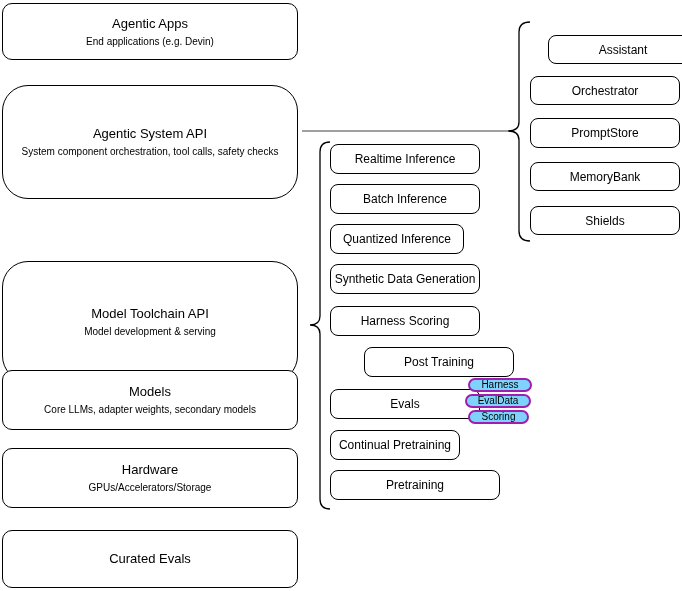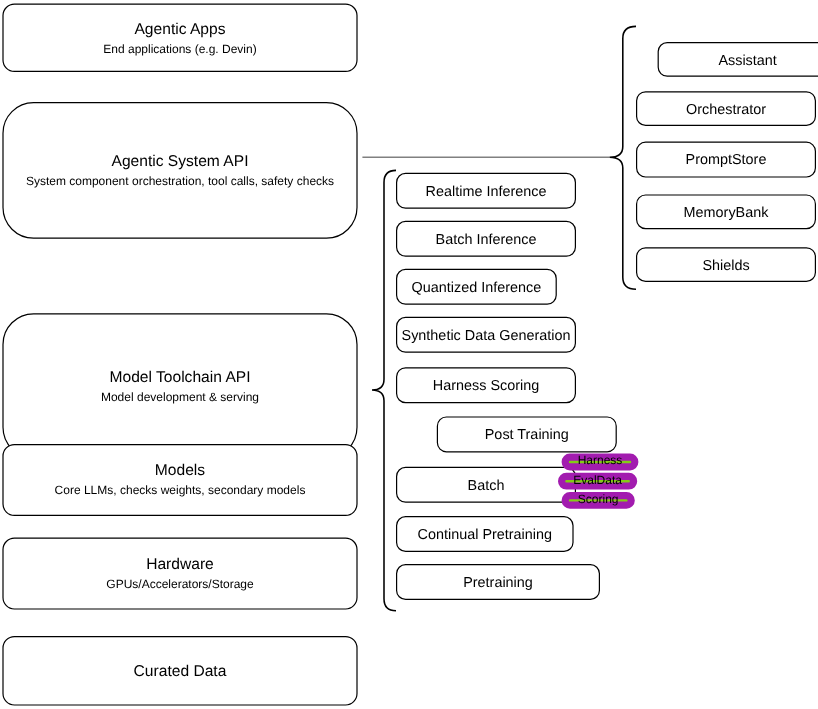--- a/index.html
+++ b/index.html
@@ -23,22 +23,22 @@
     justify-content: center;
     text-align: center;
     z-index: 2;
   }
   .node .title { font-size: 13px; line-height: 16px; white-space: nowrap; }
   .node .subtitle { font-size: 10px; line-height: 13px; margin-top: 3px; white-space: nowrap; }
   .label-node { font-size: 12px; white-space: nowrap; }
   .pill {
     position: absolute;
     box-sizing: border-box;
-    background: #84cc16;
-    border: 6px solid #a21caf;
+    background: #7dd3fc;
+    border: 2px solid #a21caf;
     border-radius: 999px;
     display: flex;
     align-items: center;
     justify-content: center;
     font-size: 10px;
     line-height: 1;
     white-space: nowrap;
     z-index: 3;
   }
   .connector-layer {
@@ -69,47 +69,47 @@
     <div class="subtitle">System component orchestration, tool calls, safety checks</div>
   </div>
 
   <div class="node" style="left:2px; top:224px; width:296px; height:121px; border-radius:26px;margin-top:37px;">
     <div class="title">Model Toolchain API</div>
     <div class="subtitle">Model development &amp; serving</div>
   </div>
 
   <div class="node" style="left:2px; top:370px; width:296px; height:60px; border-radius:10px;">
     <div class="title">Models</div>
-    <div class="subtitle">Core LLMs, checks weights, secondary models</div>
+    <div class="subtitle">Core LLMs, adapter weights, secondary models</div>
   </div>
 
   <div class="node" style="left:2px; top:448px; width:296px; height:60px; border-radius:10px;">
     <div class="title">Hardware</div>
     <div class="subtitle">GPUs/Accelerators/Storage</div>
   </div>
 
   <div class="node" style="left:2px; top:530px; width:296px; height:58px; border-radius:10px;">
-    <div class="title">Curated Data</div>
+    <div class="title">Curated Evals</div>
   </div>
 
   <div class="node label-node" style="left:330px; top:144px; width:150px; height:30px; border-radius:8px;">Realtime Inference</div>
 
   <div class="node label-node" style="left:330px; top:184px; width:150px; height:30px; border-radius:8px;">Batch Inference</div>
 
   <div class="node label-node" style="left:330px; top:224px; width:134px; height:30px; border-radius:8px;">Quantized Inference</div>
 
   <div class="node label-node" style="left:330px; top:264px; width:150px; height:30px; border-radius:8px;">Synthetic Data Generation</div>
 
   <div class="node label-node" style="left:330px; top:306px; width:150px; height:30px; border-radius:8px;">Harness Scoring</div>
 
   <div class="node label-node" style="left:330px; top:347px; width:150px; height:30px; border-radius:8px;margin-left:34px;">Post Training</div>
 
-  <div class="node label-node" style="left:330px; top:389px; width:150px; height:30px; border-radius:8px;">Batch</div>
+  <div class="node label-node" style="left:330px; top:389px; width:150px; height:30px; border-radius:8px;">Evals</div>
 
-  <div class="node label-node" style="left:330px; top:430px; width:148px; height:30px; border-radius:8px;">Continual Pretraining</div>
+  <div class="node label-node" style="left:330px; top:430px; width:130px; height:30px; border-radius:8px;">Continual Pretraining</div>
 
   <div class="node label-node" style="left:330px; top:470px; width:170px; height:30px; border-radius:8px;">Pretraining</div>
 
   <div class="pill" style="left:468px; top:378px; width:64px; height:14px;">Harness</div>
 
   <div class="pill" style="left:465px; top:394px; width:66px; height:14px;">EvalData</div>
 
   <div class="pill" style="left:468px; top:410px; width:61px; height:14px;">Scoring</div>
 
   <div class="node label-node" style="left:548px; top:35px; width:150px; height:29px; border-radius:8px;">Assistant</div>

